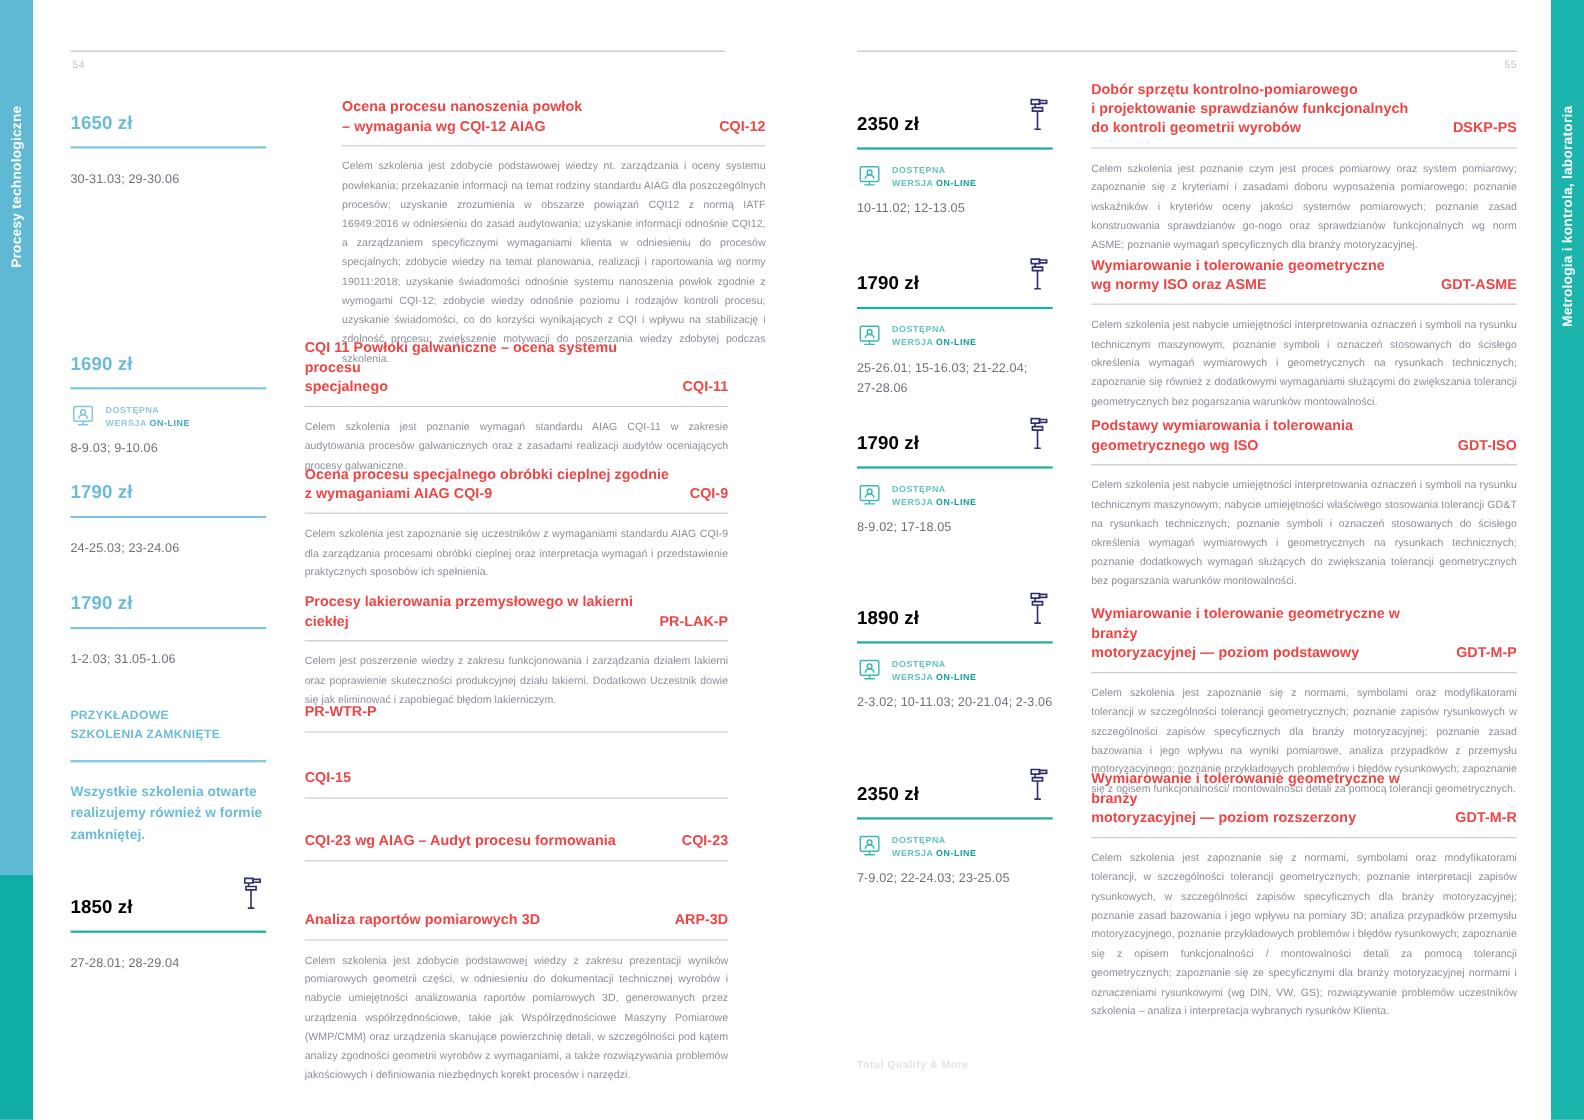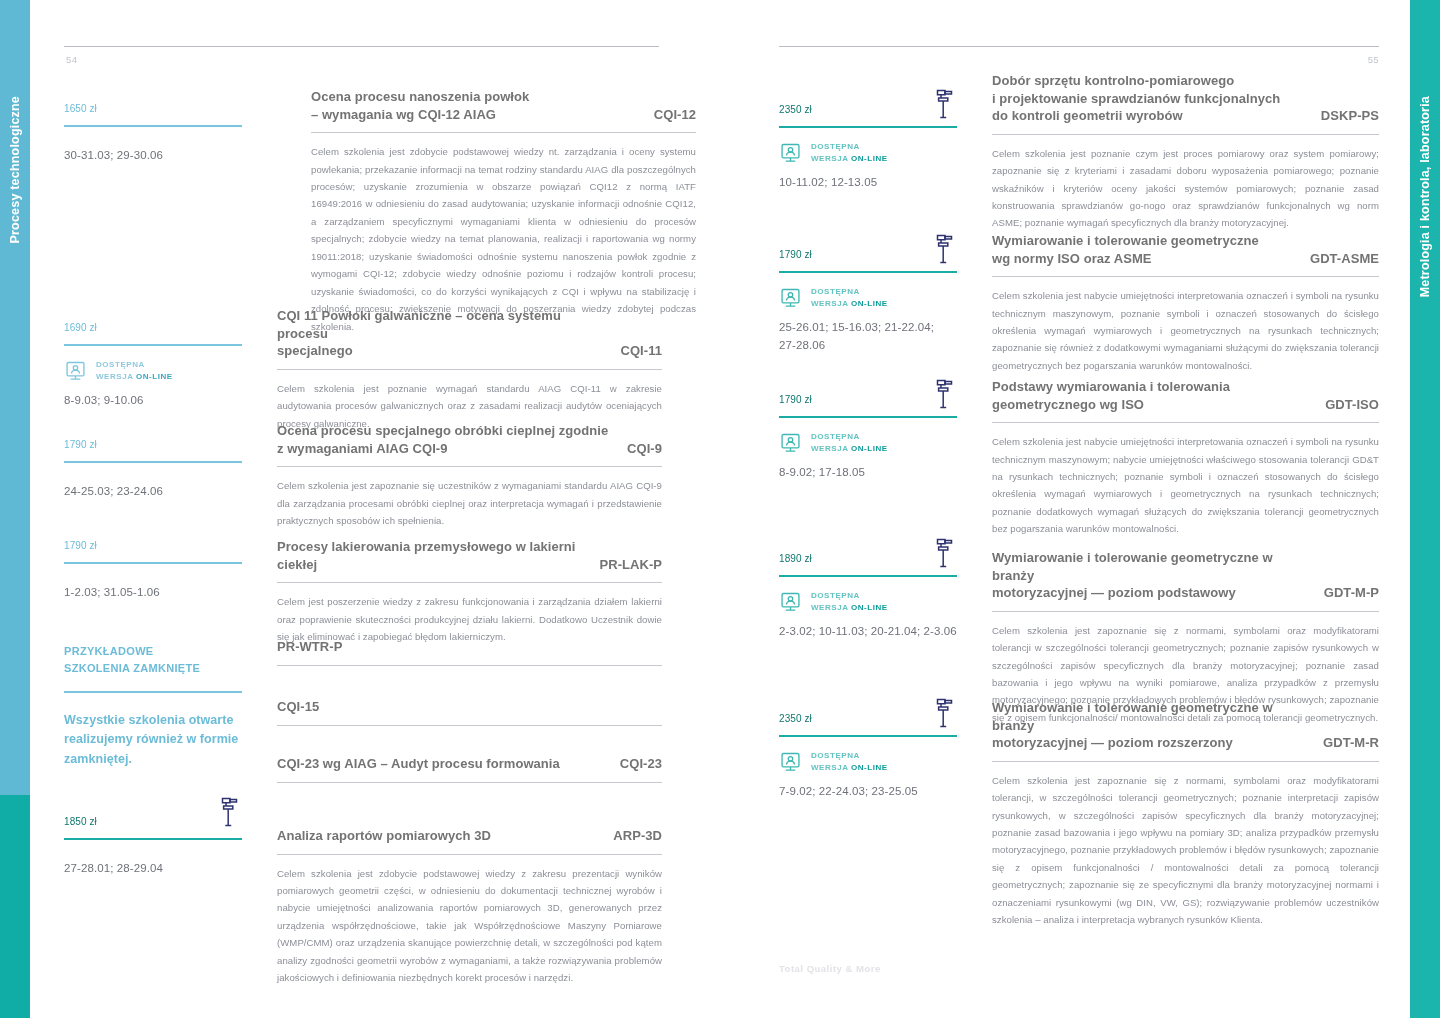--- a/index.html
+++ b/index.html
@@ -57,25 +57,25 @@
   .page-left  .folio { left:2px; }
   .page-right .folio { right:0; }
 
   
   .meta-col { position:absolute; width:178px; left:0; }
   .body-col { position:absolute; left:213px; width:385px; }
   .page-right .body-col { left:213px; width:387px; }
 
   
   .price {
-    font-size:10px; font-weight:normal; letter-spacing:.1px;
+    font-size:17px; font-weight:bold; letter-spacing:.1px;
     line-height:1.1;
   }
   .price-blue  { color:#6cbcd8; }
-  .price-teal  { color:#0f766e; }
+  .price-teal  { color:#000000; }
   .price-rule  { height:2px; margin-top:11px; }
   .rule-blue   { background:#7cc5de; }
   .rule-teal   { background:#1aada5; }
 
   .dates {
     font-size:11.5px; color:#6e7179; line-height:1.6;
     letter-spacing:.1px;
   }
 
   
@@ -87,21 +87,21 @@
   .online-badge.teal .badge-text { color:#63c3c0; }
   .online-badge .badge-text .strong { color:#3aa9c4; }
   .online-badge.teal .badge-text .strong { color:#109d99; }
   .monitor-icon { flex:0 0 auto; width:23px; height:23px; }
 
   
   .caliper-icon { position:absolute; width:22px; height:32px; }
 
   
   .course-title {
-    font-size:13px; font-weight:bold; color:#737373;
+    font-size:13px; font-weight:bold; color:#ef4444;
     line-height:1.35; letter-spacing:.05px;
     display:flex; justify-content:space-between; align-items:center; gap:14px;
   }
   .course-title .t-main { flex:1 1 auto; }
   .course-title .t-code { flex:0 0 auto; white-space:nowrap; align-self:flex-end; }
   .title-rule { height:1px; background:#c6c8ce; margin:9px 0 10px 0; }
 
   .course-desc {
     font-size:9.6px; color:#8c8f98; line-height:1.82;
     text-align:justify; letter-spacing:.05px;

